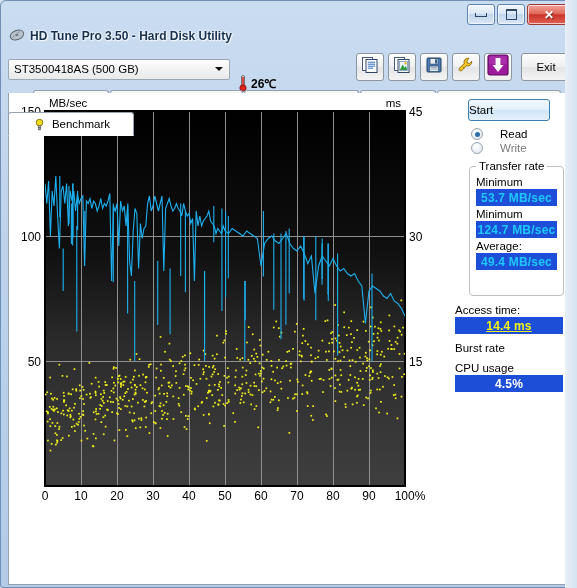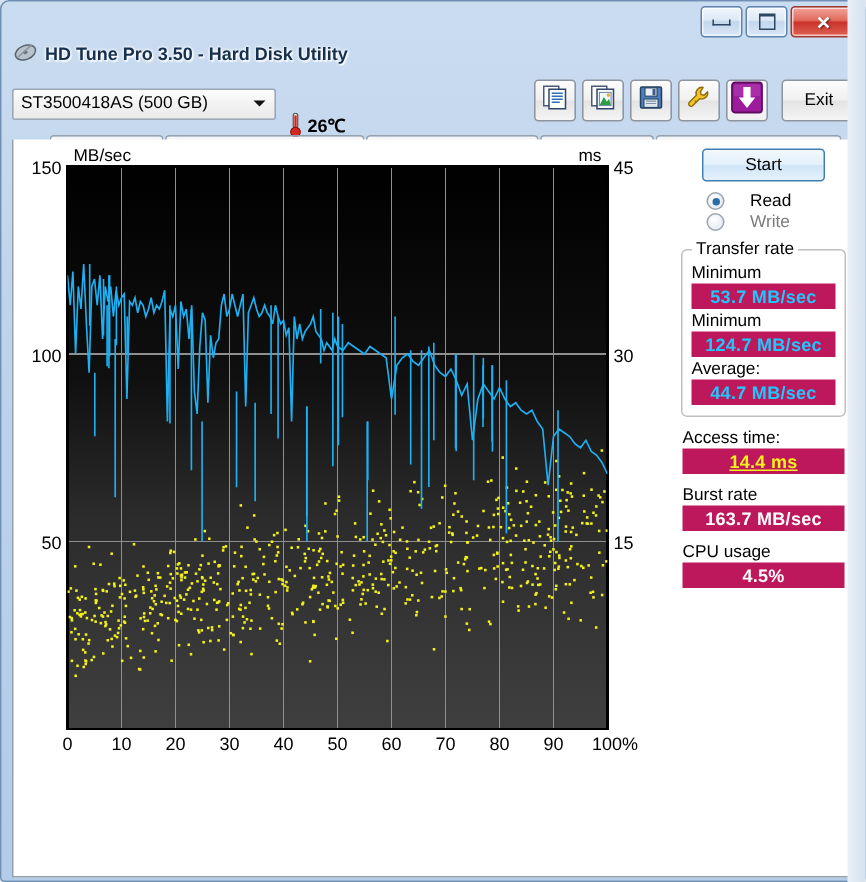--- a/index.html
+++ b/index.html
@@ -59,21 +59,21 @@
   
   #client{
     position:absolute;left:3px;top:47px;width:571px;height:538px;
   }
   
   #toolbar{
     position:relative;height:42px;display:flex;align-items:center;
     padding:0 4px;
   }
   #drive-select{
-    width:176px;height:21px;box-sizing:border-box;
+    width:222px;height:21px;box-sizing:border-box;
     border:1px solid #9ba7b5;border-radius:2px;
     background:linear-gradient(180deg,#fdfdfd 0%,#f2f2f2 50%,#eaeaea 100%);
     display:flex;align-items:center;position:relative;
     font-size:11.5px;color:#000;padding-left:5px;
   }
   #drive-arrow{
     position:absolute;right:2px;top:1px;width:17px;height:17px;
     display:flex;align-items:center;justify-content:center;
   }
   .tri-down{width:0;height:0;border-left:4px solid transparent;border-right:4px solid transparent;border-top:4px solid #111;}
@@ -132,40 +132,40 @@
   
   #chart-wrap{position:absolute;left:0;top:0;width:440px;height:410px;}
   #chart-svg{display:block;}
 
   
   #rpanel{position:absolute;left:444px;top:6px;width:112px;}
   #start-btn{
     width:82px;height:22px;margin:0 auto 7px auto;box-sizing:border-box;
     border:1px solid #3c7fb1;border-radius:3px;
     background:linear-gradient(180deg,#f2f8fd 0%,#e3f0fb 48%,#cfe4f7 52%,#e6f2fc 100%);
-    display:flex;align-items:center;justify-content:center;
+    display:flex;align-items:center;justify-content:flex-start;
     font-size:11.5px;color:#000;
   }
   .radio-row{display:flex;align-items:center;gap:17px;margin:0 0 2px 18px;font-size:11.5px;color:#000;}
   .radio{
     width:12px;height:12px;border-radius:50%;box-sizing:border-box;
     border:1px solid #9aa4b0;
     background:radial-gradient(circle at 40% 35%,#ffffff 0%,#e7ecf2 70%,#cfd7e0 100%);
     display:flex;align-items:center;justify-content:center;flex:0 0 auto;
   }
   .radio.on::after{content:"";width:5px;height:5px;border-radius:50%;background:#2b6ca8;display:block;}
 
   fieldset#tr-group{
-    margin:6px 1px 0 1px;padding:2px 6px 7px 6px;
+    margin:6px 1px 0 16px;padding:2px 6px 25px 6px;
     border:1px solid #bfbfbf;border-radius:4px;
   }
   fieldset#tr-group legend{font-size:11.5px;color:#000;padding:0 3px;}
   .lbl{font-size:11.5px;color:#000;margin:2px 0 1px 0;}
   .lcd{
-    height:17px;background:#be185d;display:flex;align-items:center;justify-content:center;
+    height:17px;background:#1d4ed8;display:flex;align-items:center;justify-content:center;
     font-size:12px;font-weight:bold;letter-spacing:.2px;
   }
   .lcd.cyan{color:#1ec8ff;}
   .lcd.yellow{color:#f2f21a;text-decoration:underline;}
   .lcd.white{color:#ffffff;}
   .stat-block{margin:8px 2px 0 2px;}
   .stat-block .lcd{margin-top:1px;}
 
   
   #vscroll{
@@ -364,20 +364,30 @@
                 <circle cx="6.4" cy="5.6" r="0.7"></circle>
                   <circle cx="9.4" cy="4.4" r="0.7"></circle>
               </g>
             </svg>
           </span>
           <span>Random Access</span>
         </div>
       </div>
 
       <div class="tabrow row2">
+        <div class="tab active" style="width:126px">
+          <span class="tabicon">
+            <svg width="15" height="15" viewBox="0 0 15 15">
+              <circle cx="7.5" cy="5.6" r="3.3" fill="#f2dd18" stroke="#7a6c04" stroke-width="0.9"></circle>
+              <rect x="6.2" y="8.8" width="2.6" height="1.5" fill="#b8b8b8" stroke="#555" stroke-width="0.6"></rect>
+              <rect x="6.4" y="10.5" width="2.2" height="2.4" fill="#9a9a9a" stroke="#555" stroke-width="0.6"></rect>
+            </svg>
+          </span>
+          <span>Benchmark</span>
+        </div>
 
         <div class="tab" style="width:93px">
           <span class="tabicon">
             <svg width="15" height="15" viewBox="0 0 15 15">
               <circle cx="7.5" cy="2.8" r="1.5" fill="#1f8fd6" stroke="#0d4c78" stroke-width="0.7"></circle>
               <path d="M6 5.6h3v7.4H6z" fill="#1f8fd6" stroke="#0d4c78" stroke-width="0.7"></path>
             </svg>
           </span>
           <span>Info</span>
         </div>
@@ -1242,31 +1252,30 @@
         <fieldset id="tr-group">
           <legend>Transfer rate</legend>
 
           <div class="lbl">Minimum</div>
           <div class="lcd cyan">53.7 MB/sec</div>
 
           <div class="lbl">Minimum</div>
           <div class="lcd cyan">124.7 MB/sec</div>
 
           <div class="lbl">Average:</div>
-          <div class="lcd cyan">44.7 MB/sec</div>
+          <div class="lcd cyan">49.4 MB/sec</div>
         </fieldset>
 
         <div class="stat-block">
           <div class="lbl">Access time:</div>
           <div class="lcd yellow">14.4 ms</div>
         </div>
 
         <div class="stat-block">
           <div class="lbl">Burst rate</div>
-          <div class="lcd white">163.7 MB/sec</div>
         </div>
 
         <div class="stat-block">
           <div class="lbl">CPU usage</div>
           <div class="lcd white">4.5%</div>
         </div>
 
       </div>
     </div>
   </div>

